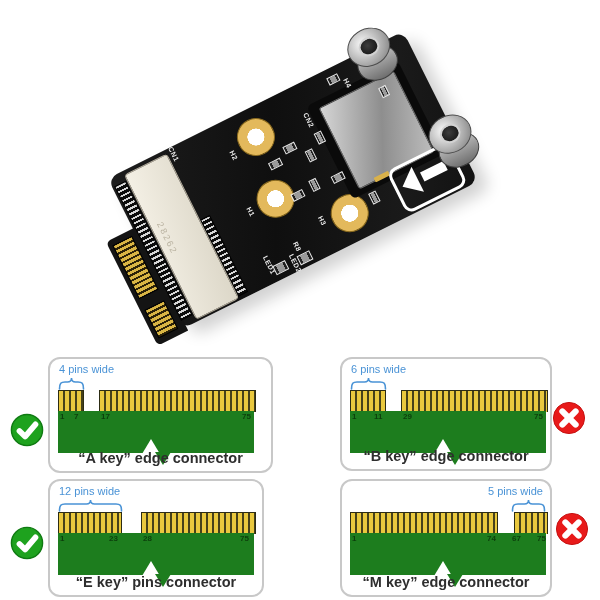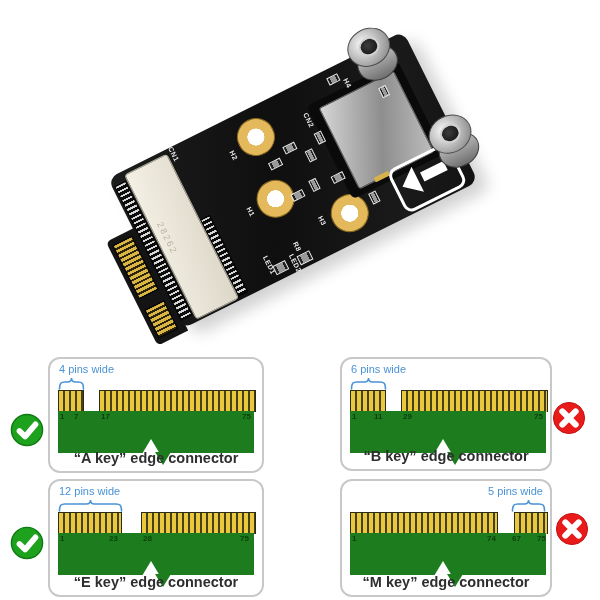--- a/index.html
+++ b/index.html
@@ -35,21 +35,21 @@
   .standoff .flange{left:2px;top:20px;width:40px;height:32px;border-radius:50%;background:linear-gradient(180deg,#cdcdcd,#6f6f6f);border:1px solid #3f3f3f;}
   .standoff .cap{left:0;top:0;width:42px;height:36px;border-radius:50%;background:radial-gradient(circle at 40% 35%,#fbfbfb,#a2a2a2 65%,#6d6d6d);border:1px solid #4c4c4c;}
   .standoff .bore{left:12px;top:9px;width:17px;height:15px;border-radius:50%;background:radial-gradient(circle at 45% 40%,#3d3d3d,#0e0e0e);border:2px solid #d2d2d2;}
   .silk{color:#eaeaea;font-size:7px;font-weight:bold;letter-spacing:.5px;}
   .rot{transform:rotate(90deg);}
   .smd{border:1px solid #e9e9e9;background:linear-gradient(90deg,#1f1f1f 20%,#9a9a9a 20% 80%,#1f1f1f 80%);}
 
   
   .card{position:absolute;background:#fff;border:2px solid #c8c8c8;border-radius:12px;}
   .card *{position:absolute;}
-  .card-a{left:48px;top:357px;width:212px;height:112px;}
+  .card-a{left:48px;top:357px;width:212px;height:112px;padding-left:9px;}
   .card-b{left:340px;top:357px;width:208px;height:110px;}
   .card-e{left:48px;top:479px;width:212px;height:114px;}
   .card-m{left:340px;top:479px;width:208px;height:114px;}
   .pins-label{color:#4a93d6;font-size:11px;top:4px;left:9px;white-space:nowrap;}
   .pins-label.right{left:auto;right:7px;text-align:right;}
   .brace{top:18px;}
   .pins{top:31px;height:21px;background:repeating-linear-gradient(90deg,#e9c83e 0 4px,#46411a 4px 6px);
         border:1px solid #2c2c14;border-bottom:none;}
   .body{left:8px;top:52px;width:196px;height:42px;background:#1d7d1e;}
   .pnum{top:1px;font-size:8px;font-weight:bold;color:#0c3f0c;}
@@ -159,21 +159,21 @@
   <div class="pins" style="left:8px;width:62px;"></div>
   <div class="pins" style="left:91px;width:113px;"></div>
   <div class="body">
     <span class="pnum" style="left:2px;">1</span>
     <span class="pnum" style="left:51px;">23</span>
     <span class="pnum" style="left:85px;">28</span>
     <span class="pnum" style="left:182px;">75</span>
     <div class="bw"></div>
     <div class="spike"></div>
   </div>
-  <div class="caption">“E key”  edge connector</div>
+  <div class="caption">“E key”  pins connector</div>
 </div>
 
 <div class="card card-m">
   <div class="pins-label right">5 pins wide</div>
   <svg class="brace" style="left:169px;" width="35" height="13" viewBox="0 0 35 13">
     <path d="M1.5,12 C1.5,6 3,5 7,5 L13.5,5 Q17.5,5 17.5,1 Q17.5,5 21.5,5 L28,5 C32,5 33.5,6 33.5,12" fill="none" stroke="#4a93d6" stroke-width="1.6" stroke-linecap="round"></path>
   </svg>
   <div class="pins" style="left:8px;width:146px;"></div>
   <div class="pins" style="left:172px;width:32px;"></div>
   <div class="body">

